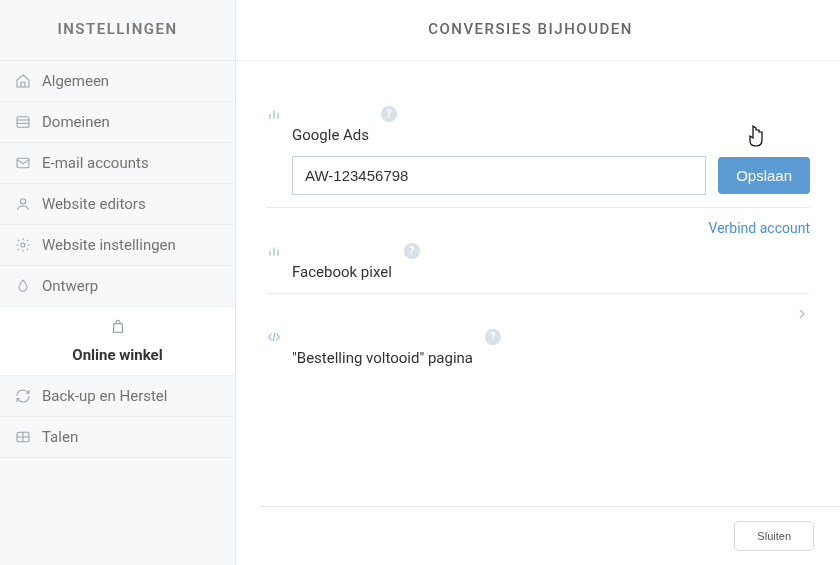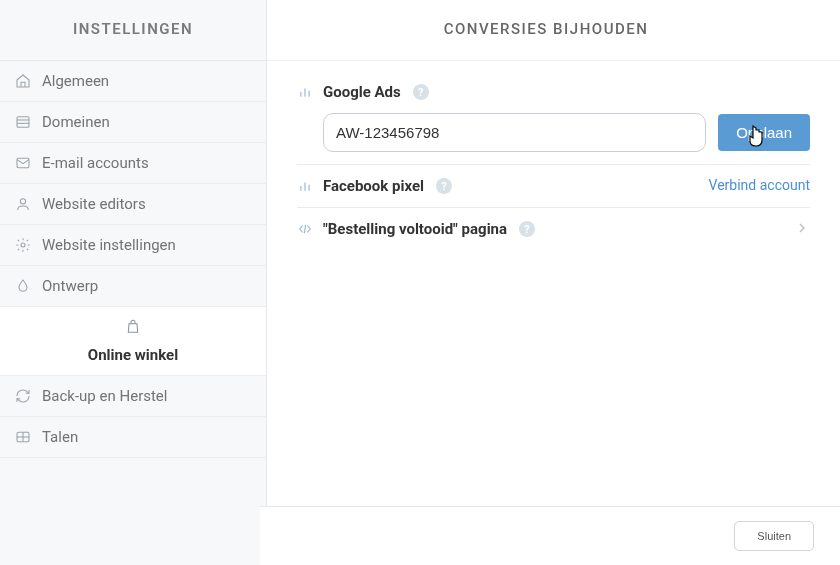--- a/index.html
+++ b/index.html
@@ -12,21 +12,21 @@
       height: 565px;
       overflow: hidden;
       position: relative;
     }
     .container {
       display: flex;
       width: 100%;
       height: 100%;
     }
     .sidebar {
-      width: 267px;
+      width: 236px;
       background: #f7f8f9;
       border-right: 1px solid #e5e7e9;
       display: flex;
       flex-direction: column;
     }
     .sidebar-header {
       padding: 20px 10px 22px 10px;
       text-align: center;
       font-size: 15px;
       font-weight: 600;
@@ -120,21 +120,21 @@
     .input-row {
       display: flex;
       align-items: center;
       gap: 12px;
       margin-top: 12px;
       padding-left: 26px;
     }
     .text-input {
       flex: 1;
       border: 1px solid #c7cfd6;
-      border-radius: 10px;
+      border-radius: 0;
       padding: 10px 12px;
       font-size: 15px;
       color: #333;
       outline: none;
     }
     .btn-primary {
       background: #5a9bd4;
       color: #fff;
       border: none;
       border-radius: 4px;
@@ -150,22 +150,23 @@
     .link-action {
       color: #4a90d9;
       font-size: 14px;
       cursor: pointer;
     }
     .chevron {
       color: #b7c0c9;
       font-size: 18px;
     }
     .section-label-text {
-      font-weight: 700;
-      color: #333;
+      font-weight: 400;
+      color: #333;
+      margin-top: 43px;
     }
     .footer {
       position: absolute;
       bottom: 0;
       left: 260px;
       right: 0;
       border-top: 1px solid #e5e7e9;
       padding: 14px 26px;
       display: flex;
       justify-content: flex-end;

